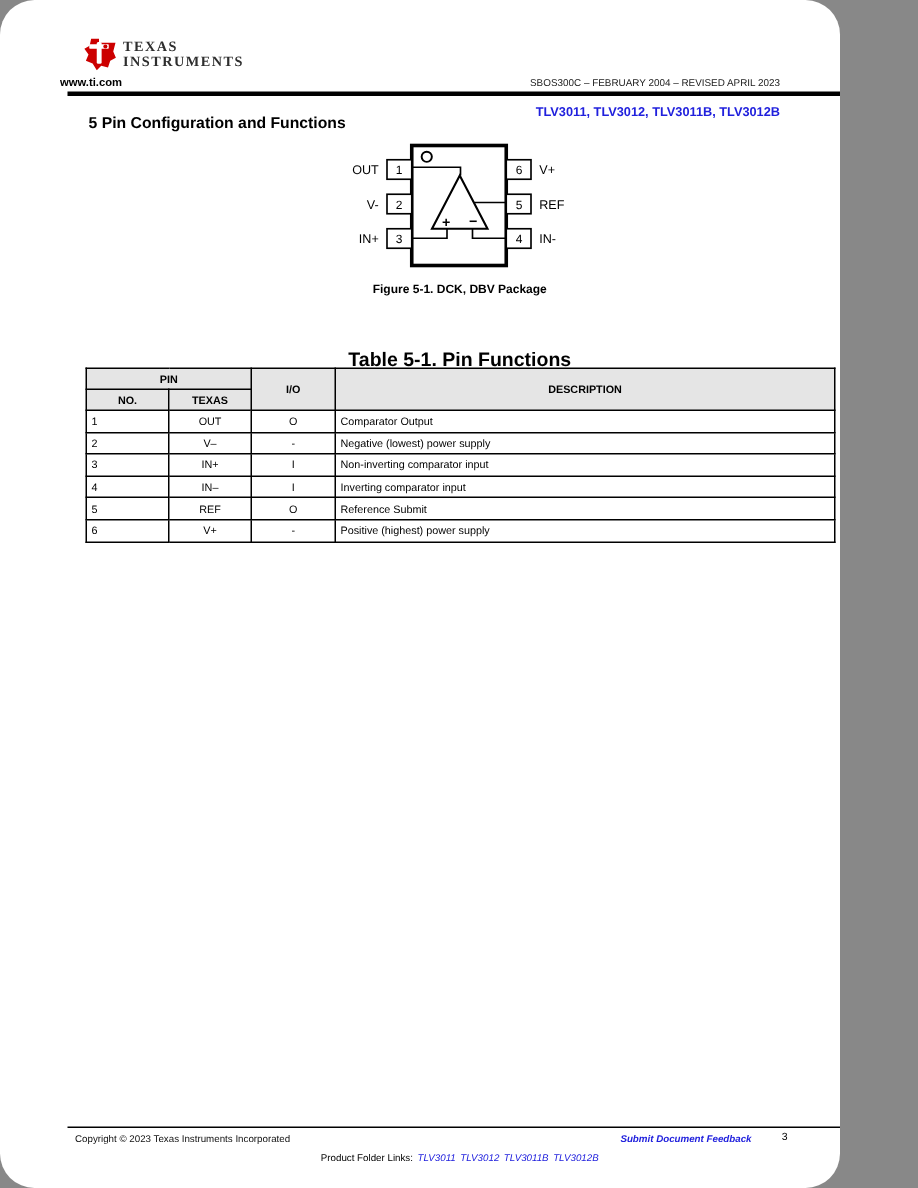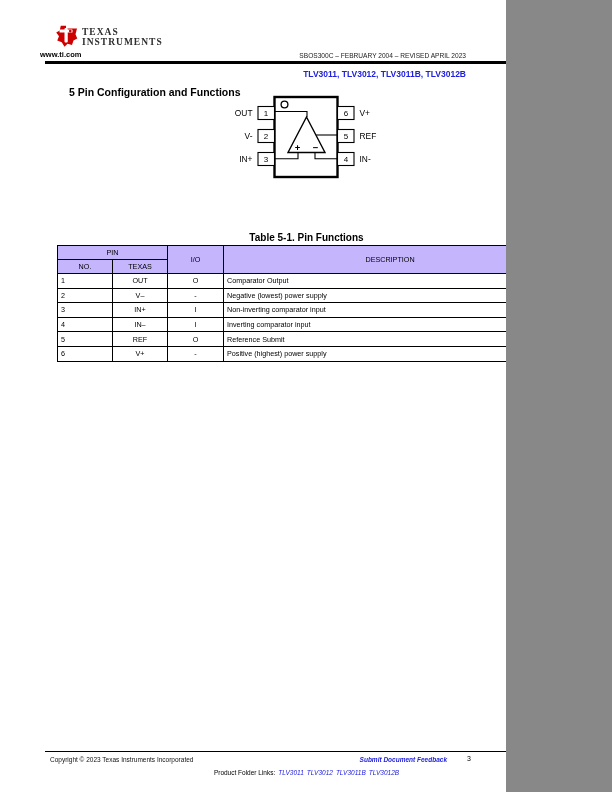--- a/index.html
+++ b/index.html
@@ -1,17 +1,17 @@
 <!DOCTYPE html>
 <html><head>
 <meta charset="utf-8">
 <style>
   html,body{margin:0;padding:0;background:#888;}
-  #page{position:relative;width:506px;height:792px;background:#ffffff;
-        font-family:"Liberation Sans",sans-serif;color:#000;overflow:hidden;}
+  #page{position:relative;width:560px;height:792px;background:#ffffff;
+        font-family:"Liberation Sans",sans-serif;color:#000;overflow:hidden;border-radius:23px;}
 
   
   .ti-bug{position:absolute;left:54px;top:25px;width:25px;height:22px;}
   .brand{position:absolute;left:82px;top:28px;line-height:9.5px;
          font-family:"Liberation Serif",serif;font-weight:bold;color:#2e2e2e;
          letter-spacing:1px;font-size:9.5px;}
   .brand div{white-space:nowrap;}
   .url{position:absolute;left:40px;top:50px;font-size:7.5px;font-weight:bold;}
   .part-numbers{position:absolute;right:40px;top:41px;font-size:8.5px;font-weight:bold;
                 color:#2020dd;white-space:nowrap;margin-top:28px;}
@@ -22,28 +22,28 @@
   
   .section-heading{position:absolute;left:57px;top:74px;font-size:10.5px;font-weight:bold;}
 
   
   .pin-diagram{position:absolute;left:215px;top:88px;}
 
   
   .fig-caption{position:absolute;left:57px;top:188px;width:499px;text-align:center;
                font-size:8px;font-weight:bold;line-height:10.5px;}
   .table-title{position:absolute;left:57px;top:232px;width:499px;text-align:center;
-               font-size:10px;font-weight:bold;}
+               font-size:13px;font-weight:bold;}
 
   
   .pin-table{position:absolute;left:57px;top:245px;width:499px;border-collapse:collapse;
              font-size:7.2px;border:1.6px solid #000;table-layout:fixed;}
   .pin-table th,.pin-table td{border:1px solid #000;padding:0 3px;height:13px;
              overflow:hidden;white-space:nowrap;}
-  .pin-table th{background:#c4b5fd;font-weight:normal;text-align:center;}
+  .pin-table th{background:#e5e5e5;font-weight:bold;text-align:center;}
   .pin-table th.al{text-align:center;}
   .pin-table td.ac{text-align:center;}
   .pin-table td{height:13.6px;}
 
   
   .footer-rule{position:absolute;left:45px;top:751px;width:533px;height:1.3px;background:#000;}
   .copyright{position:absolute;left:50px;top:756px;font-size:6.5px;color:#111;}
   .feedback-link{position:absolute;right:59px;top:756px;font-size:6.5px;color:#2020dd;
                  font-style:italic;font-weight:600;text-decoration:none;}
   .page-number{position:absolute;right:35px;top:755px;font-size:7px;}
@@ -64,21 +64,21 @@
   </svg>
   <div class="brand">
     <div>TEXAS</div>
     <div>INSTRUMENTS</div>
   </div>
   <a class="url" href="#" style="color:#000;text-decoration:none;">www.ti.com</a>
   <a class="part-numbers" href="#" style="text-decoration:none;">TLV3011, TLV3012, TLV3011B, TLV3012B</a>
   <div class="doc-info">SBOS300C – FEBRUARY 2004 – REVISED APRIL 2023</div>
   <div class="header-rule"></div>
 
-  <h2 class="section-heading" style="margin:12px;">5 Pin Configuration and Functions</h2>
+  <h2 class="section-heading" style="margin:2px;">5 Pin Configuration and Functions</h2>
 
   <svg class="pin-diagram" width="185" height="95" viewBox="215 88 185 95">
 
     <rect x="274.5" y="97" width="63" height="80" fill="#fff" stroke="#000" stroke-width="2.4"></rect>
 
     <circle cx="284.5" cy="104.5" r="3.4" fill="none" stroke="#000" stroke-width="1.3"></circle>
 
     <path d="M274,111.5 L307,111.5 L307,117" fill="none" stroke="#000" stroke-width="1.1"></path>
     <path d="M337.5,135 L316.2,135" fill="none" stroke="#000" stroke-width="1.1"></path>
     <path d="M274,158.8 L298,158.8 L298,152.5" fill="none" stroke="#000" stroke-width="1.1"></path>
@@ -103,20 +103,21 @@
     <rect x="337.5" y="152.5" width="16.5" height="13" fill="#fff" stroke="#000" stroke-width="1.1"></rect>
     <text x="346" y="116" font-size="8" text-anchor="middle">6</text>
     <text x="346" y="139" font-size="8" text-anchor="middle">5</text>
     <text x="346" y="162" font-size="8" text-anchor="middle">4</text>
     <text x="359.5" y="116" font-size="8.4">V+</text>
     <text x="359.5" y="139" font-size="8.4">REF</text>
     <text x="359.5" y="162" font-size="8.4">IN-</text>
   </svg>
 
   <div class="fig-caption">
+    <div>Figure 5-1. DCK, DBV Package</div>
   </div>
 
   <div class="table-title">Table 5-1. Pin Functions</div>
 
   <table class="pin-table">
     <colgroup>
         <col style="width:55px">
         <col style="width:55px">
         <col style="width:56px">
         <col style="width:333px">

